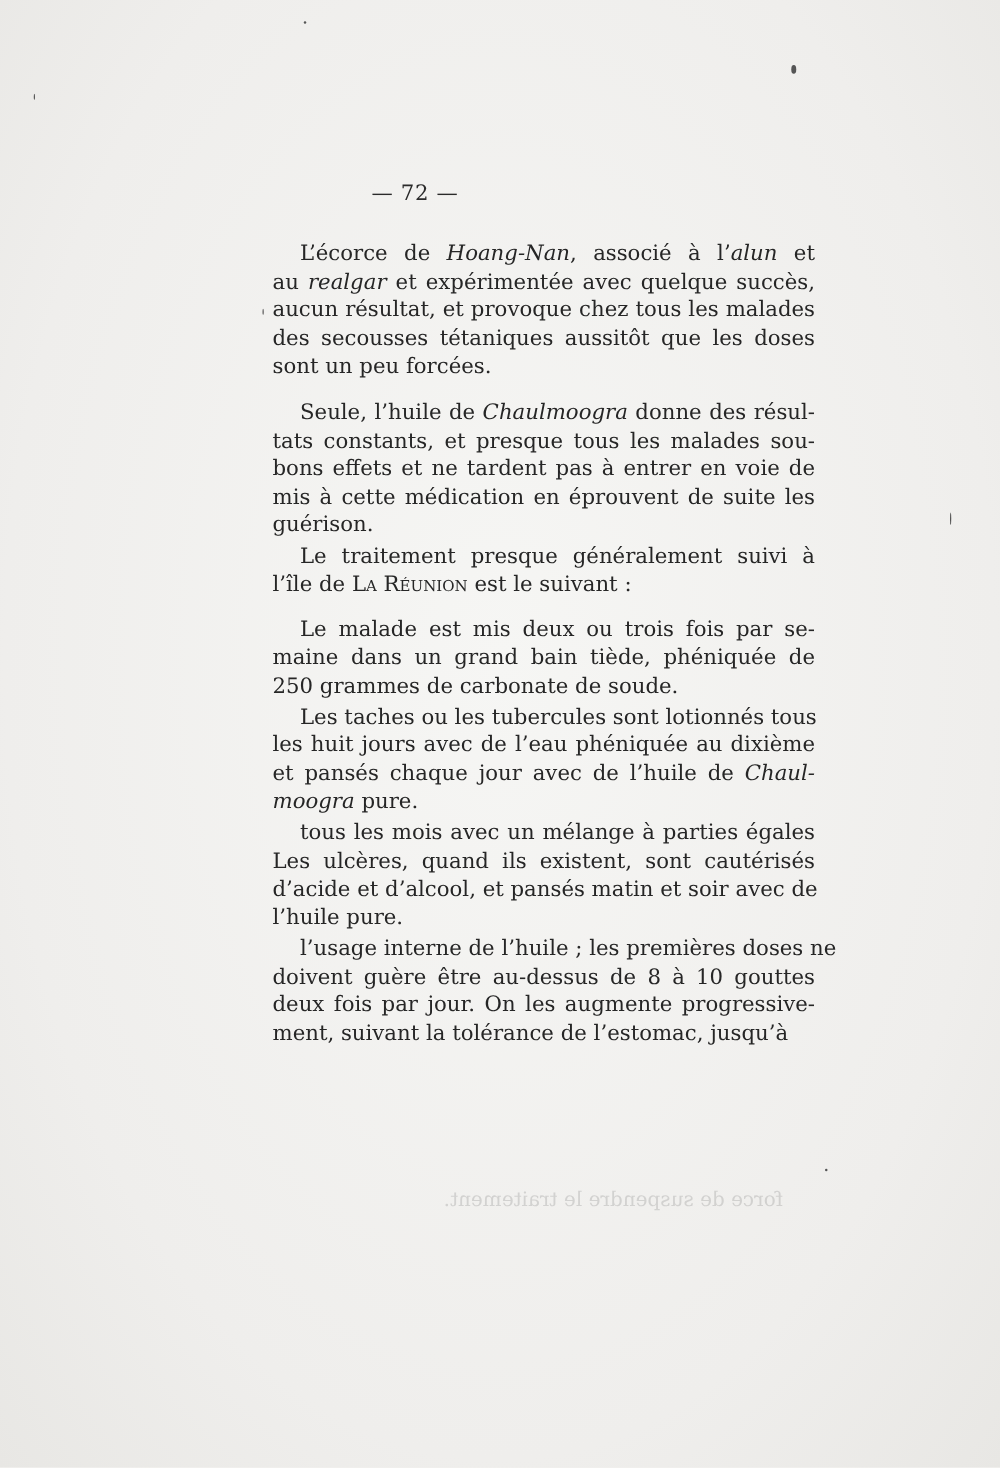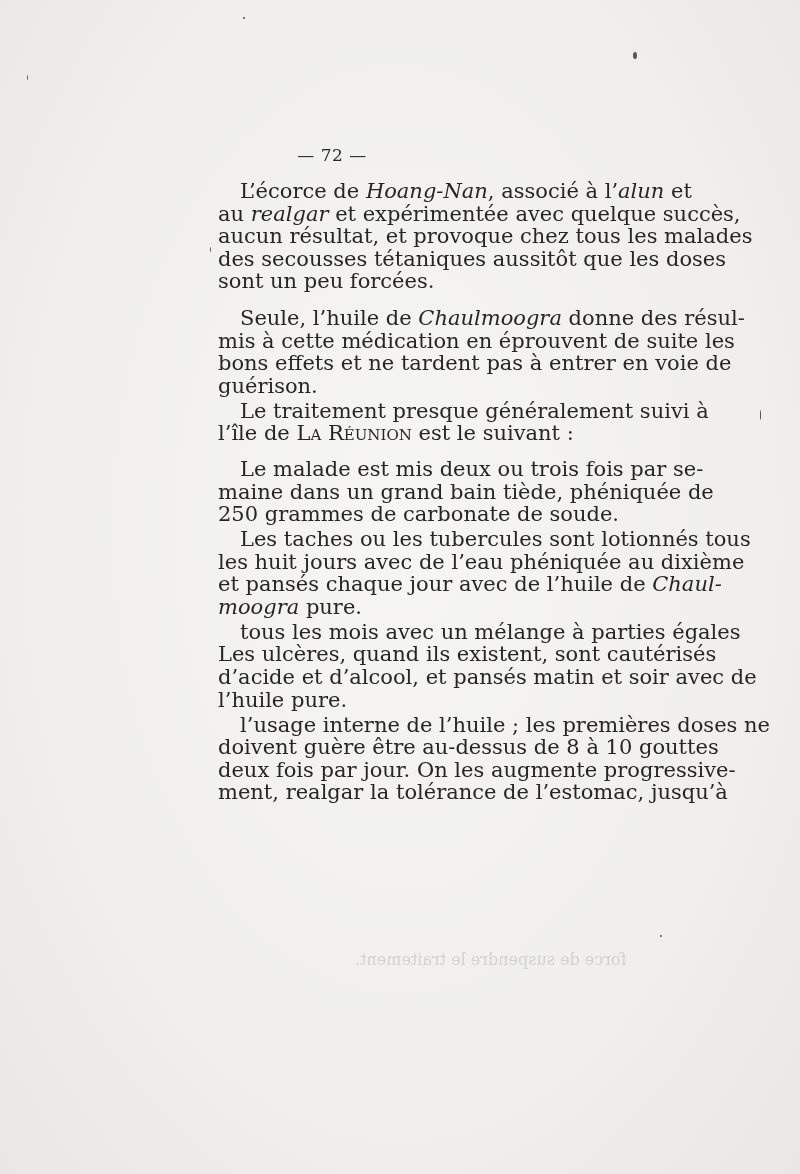--- a/index.html
+++ b/index.html
@@ -33,23 +33,23 @@
       left: 0;
       width: 664px;
       text-align: center;
       font-size: 17px;
       letter-spacing: 0.5px;
       color: #2a2a2a;
     }
     .text-block {
       position: absolute;
       left: 218px;
-      top: 180px;
+      top: 192px;
       width: 434px;
-      font-size: 21px;
+      font-size: 17px;
       line-height: 22.6px;
       text-align: justify;
     }
     .para {
       margin: 0;
       text-indent: 22px;
       hyphens: none;
     }
     .line {
       display: block;
@@ -95,22 +95,23 @@
   <div class="text-block" id="text-block">
       <div class="para" style="margin-top: 0px;">
         <span class="line">L’écorce de <em>Hoang-Nan</em>, associé à l’<em>alun</em> et</span>
         <span class="line">au <em>realgar</em> et expérimentée avec quelque succès,</span>
         <span class="line">aucun résultat, et provoque chez tous les malades</span>
         <span class="line">des secousses tétaniques aussitôt que les doses</span>
         <span class="line last">sont un peu forcées.</span>
       </div>
       <div class="para" style="margin-top: 14px;">
         <span class="line">Seule, l’huile de <em>Chaulmoogra</em> donne des résul-</span>
+        <span class="line">tats constants, et presque tous les malades sou-</span>
+        <span class="line">bons effets et ne tardent pas à entrer en voie de</span>
         <span class="line">mis à cette médication en éprouvent de suite les</span>
-        <span class="line">bons effets et ne tardent pas à entrer en voie de</span>
         <span class="line last">guérison.</span>
       </div>
       <div class="para" style="margin-top: 2.4px;">
         <span class="line">Le traitement presque généralement suivi à</span>
         <span class="line last">l’île de <span class="sc">La Réunion</span> est le suivant :</span>
       </div>
       <div class="para" style="margin-top: 13px;">
         <span class="line">Le malade est mis deux ou trois fois par se-</span>
         <span class="line">maine dans un grand bain tiède, phéniquée de</span>
         <span class="line last">250 grammes de carbonate de soude.</span>
@@ -124,16 +125,16 @@
       <div class="para" style="margin-top: 2.4px;">
         <span class="line">tous les mois avec un mélange à parties égales</span>
         <span class="line">Les ulcères, quand ils existent, sont cautérisés</span>
         <span class="line">d’acide et d’alcool, et pansés matin et soir avec de</span>
         <span class="line last">l’huile pure.</span>
       </div>
       <div class="para" style="margin-top: 2.4px;">
         <span class="line">l’usage interne de l’huile ; les premières doses ne</span>
         <span class="line">doivent guère être au-dessus de 8 à 10 gouttes</span>
         <span class="line">deux fois par jour. On les augmente progressive-</span>
-        <span class="line last">ment, realgar la tolérance de l’estomac, jusqu’à</span>
+        <span class="line last">ment, suivant la tolérance de l’estomac, jusqu’à</span>
       </div>
     </div>
 </div>
 
 </body></html>

